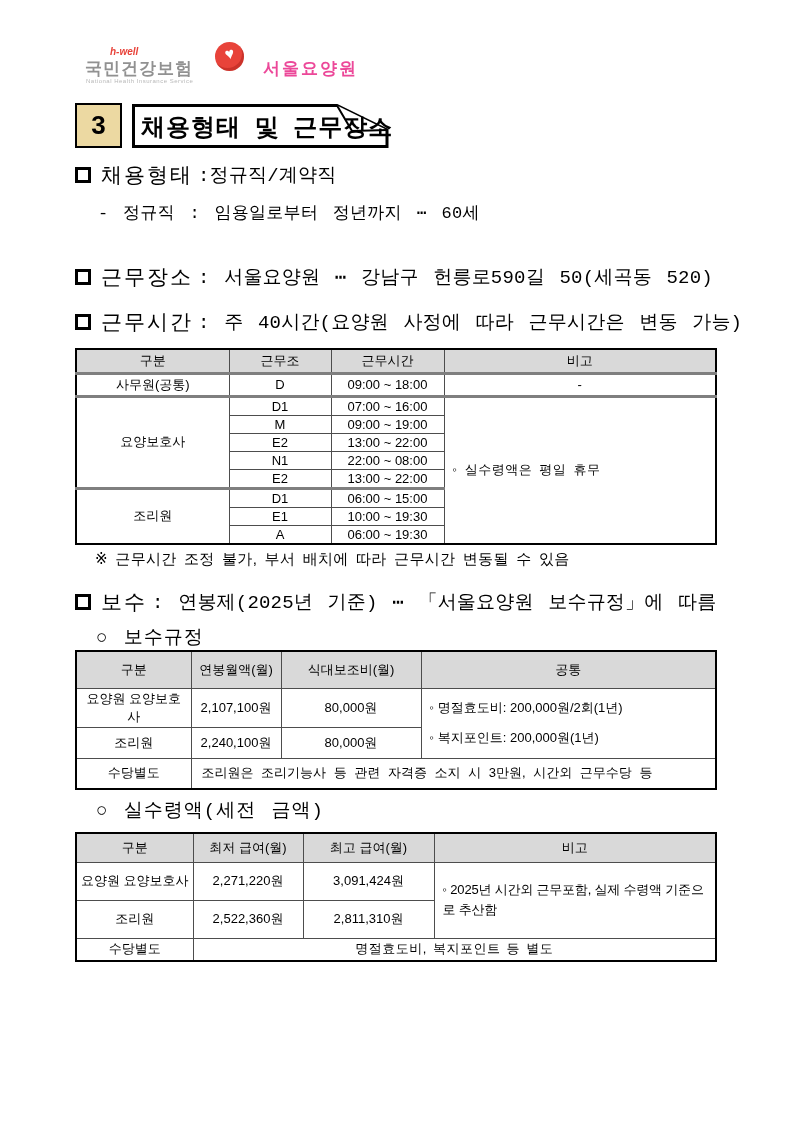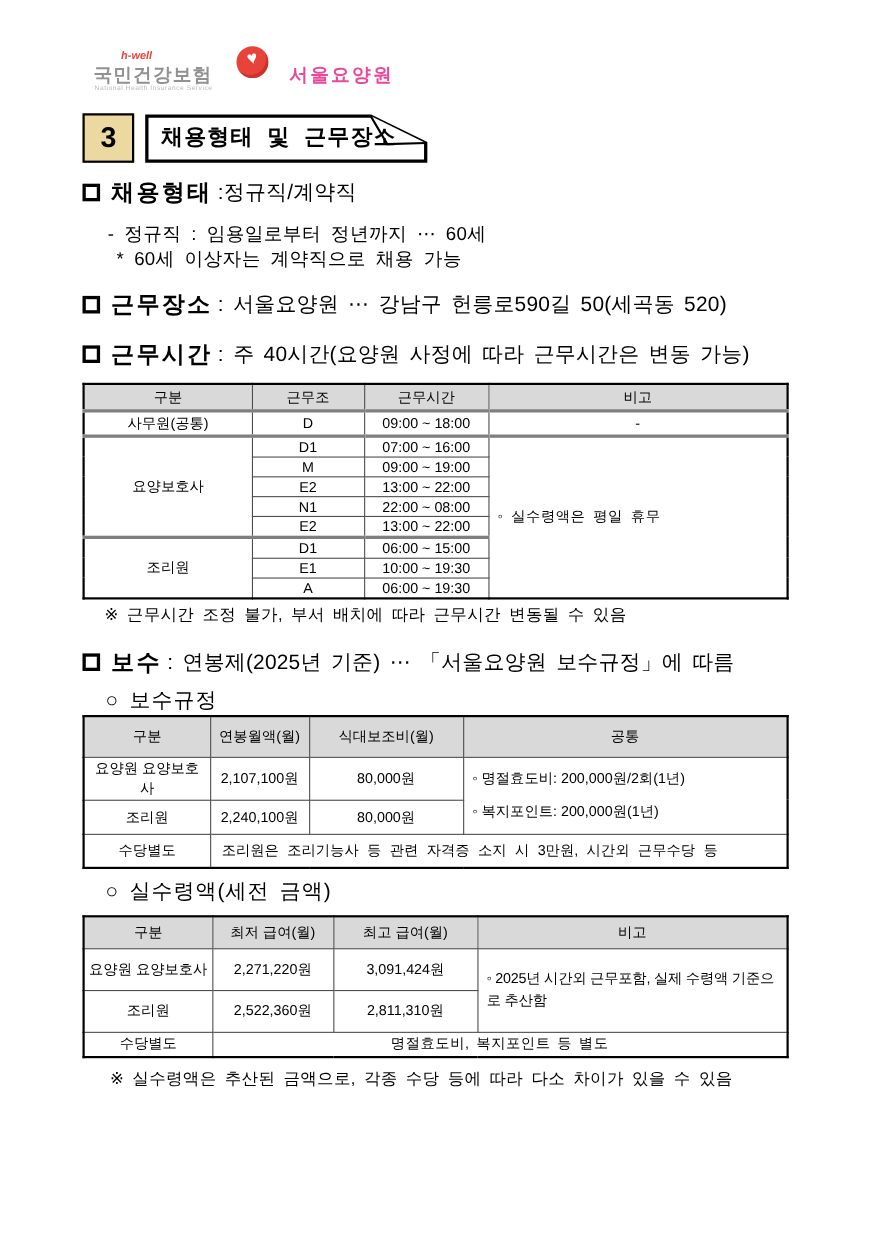--- a/index.html
+++ b/index.html
@@ -2,46 +2,46 @@
 <html><head>
 <meta charset="utf-8">
 <style>
   * { margin:0; padding:0; box-sizing:border-box; }
   html,body { background:#fff; }
   .page {
     position:relative; width:793px; height:1121px; background:#ffffff;
     font-family:"Liberation Sans","DejaVu Sans",sans-serif; color:#000;
     overflow:hidden; margin:0 auto;
   }
-  .serif { font-family:Liberation Sans, sans-serif; }
+  .serif { font-family:Liberation Mono, monospace; }
 
   
   .logo { position:absolute; left:85px; top:42px; width:310px; height:48px; }
   .logo-hwell { position:absolute; left:25px; top:4px; font-size:10px; font-weight:bold; font-style:italic; color:#e8433a; }
   .logo-org { position:absolute; left:0; top:15px; font-size:17px; font-weight:bold; color:#919191; letter-spacing:1px; }
   .logo-sub { position:absolute; left:1px; top:36px; font-size:6px; color:#b8b8b8; letter-spacing:.5px; }
   .heart-badge { position:absolute; left:130px; top:0px; width:29px; height:29px; border-radius:50%;
     background:#e8433a; box-shadow: inset -2px -3px 0 rgba(150,20,15,.35); }
   .heart-badge span { position:absolute; left:0; right:0; top:4px; text-align:center;
     color:#fff; font-size:16px; line-height:16px; transform:rotate(-12deg); }
   .logo-facility { position:absolute; left:178px; top:15px; font-size:17px; font-weight:bold; color:#ec4899; letter-spacing:2px; }
 
   
   .sec-head { position:absolute; left:75px; top:103px; height:46px; display:flex; align-items:stretch; }
   .sec-badge { width:47px; height:45px; background:#ecd9a2; border:2px solid #000;
     display:flex; align-items:center; justify-content:center; font-size:26px; font-weight:bold; }
   .sec-titlebox { position:relative; width:260px; height:46px; margin-left:9px; }
   .sec-titlebox svg { position:absolute; left:0; top:0; }
-  .sec-title { position:absolute; left:10px; top:8px; width:225px; text-align:center;
-    font-size:20px; font-weight:bold; letter-spacing:1px; word-spacing:6px; white-space:nowrap; }
+  .sec-title { position:absolute; left:10px; top:8px; width:225px; 
+    font-size:24px; font-weight:bold; letter-spacing:1px; word-spacing:6px; white-space:nowrap; }
 
   
   .hline { position:absolute; display:flex; align-items:center; white-space:nowrap; }
   .sq { width:16px; height:16px; border:3px solid #000; margin-right:10px; flex:0 0 auto; }
-  .hlabel { font-size:21px; font-weight:700; letter-spacing:2px; }
+  .hlabel { font-size:21px; font-weight:400; letter-spacing:2px; }
   .hvalue { font-size:19px; margin-left:5px; letter-spacing:.2px; word-spacing:3px; }
   .subline { position:absolute; font-size:17px; letter-spacing:.3px; word-spacing:4px; white-space:nowrap; }
   .subhead { position:absolute; font-size:19px; letter-spacing:1px; word-spacing:3px; white-space:nowrap; }
   .footnote { position:absolute; font-size:15px; letter-spacing:.3px; word-spacing:3px; white-space:nowrap; }
 
   
   table.t { position:absolute; left:75px; width:640px; border-collapse:collapse; table-layout:fixed;
     font-size:13px; border:2px solid #000; }
   table.t th, table.t td { border:1px solid #4d4d4d; text-align:center; vertical-align:middle;
     font-weight:normal; padding:1px 3px; overflow:hidden; }
@@ -92,21 +92,20 @@
       <div class="sec-title">채용형태 및 근무장소</div>
     </div>
   </div>
 
   <div class="hline" style="left:75px; top:161px;">
     <span class="sq"></span>
     <span class="hlabel">채용형태</span>
     <span class="hvalue serif">:정규직/계약직</span>
   </div>
   <div class="subline serif" style="left:98px; top:201px;">- 정규직 : 임용일로부터 정년까지 ⋯ 60세</div>
-  <div class="subline serif" style="left:106px; top:224px;">* 60세 이상자는 계약직으로 채용 가능</div>
 
   <div class="hline" style="left:75px; top:263px;justify-content:space-between;">
     <span class="sq"></span>
     <span class="hlabel">근무장소</span>
     <span class="hvalue serif">: 서울요양원 ⋯ 강남구 헌릉로590길 50(세곡동 520)</span>
   </div>
 
   <div class="hline" style="left:75px; top:308px;">
     <span class="sq"></span>
     <span class="hlabel">근무시간</span>
@@ -242,15 +241,14 @@
       <td>2,522,360원</td>
       <td>2,811,310원</td>
     </tr>
     <tr class="allow-row">
       <td>수당별도</td>
       <td colspan="3" class="allow-val">명절효도비, 복지포인트 등 별도</td>
     </tr>
   </tbody>
     </table>
 
-  <div class="footnote" style="left:100px; top:971px;">※ 실수령액은 추산된 금액으로, 각종 수당 등에 따라 다소 차이가 있을 수 있음</div>
 
 </div>
 
 </body></html>

